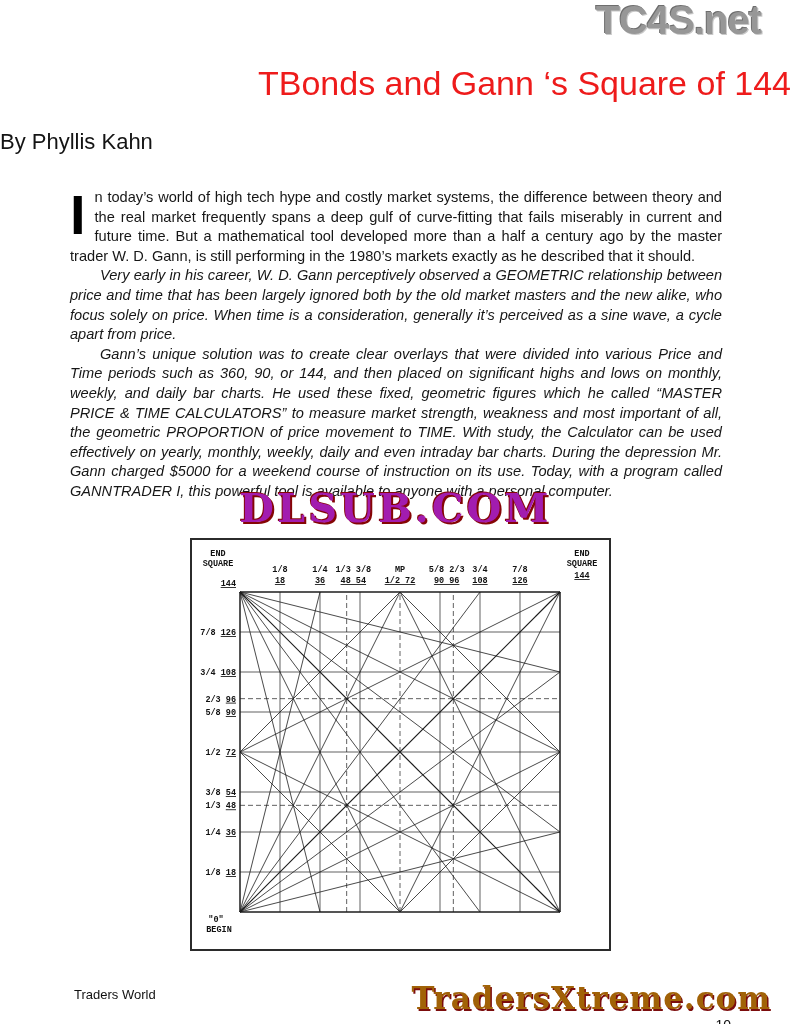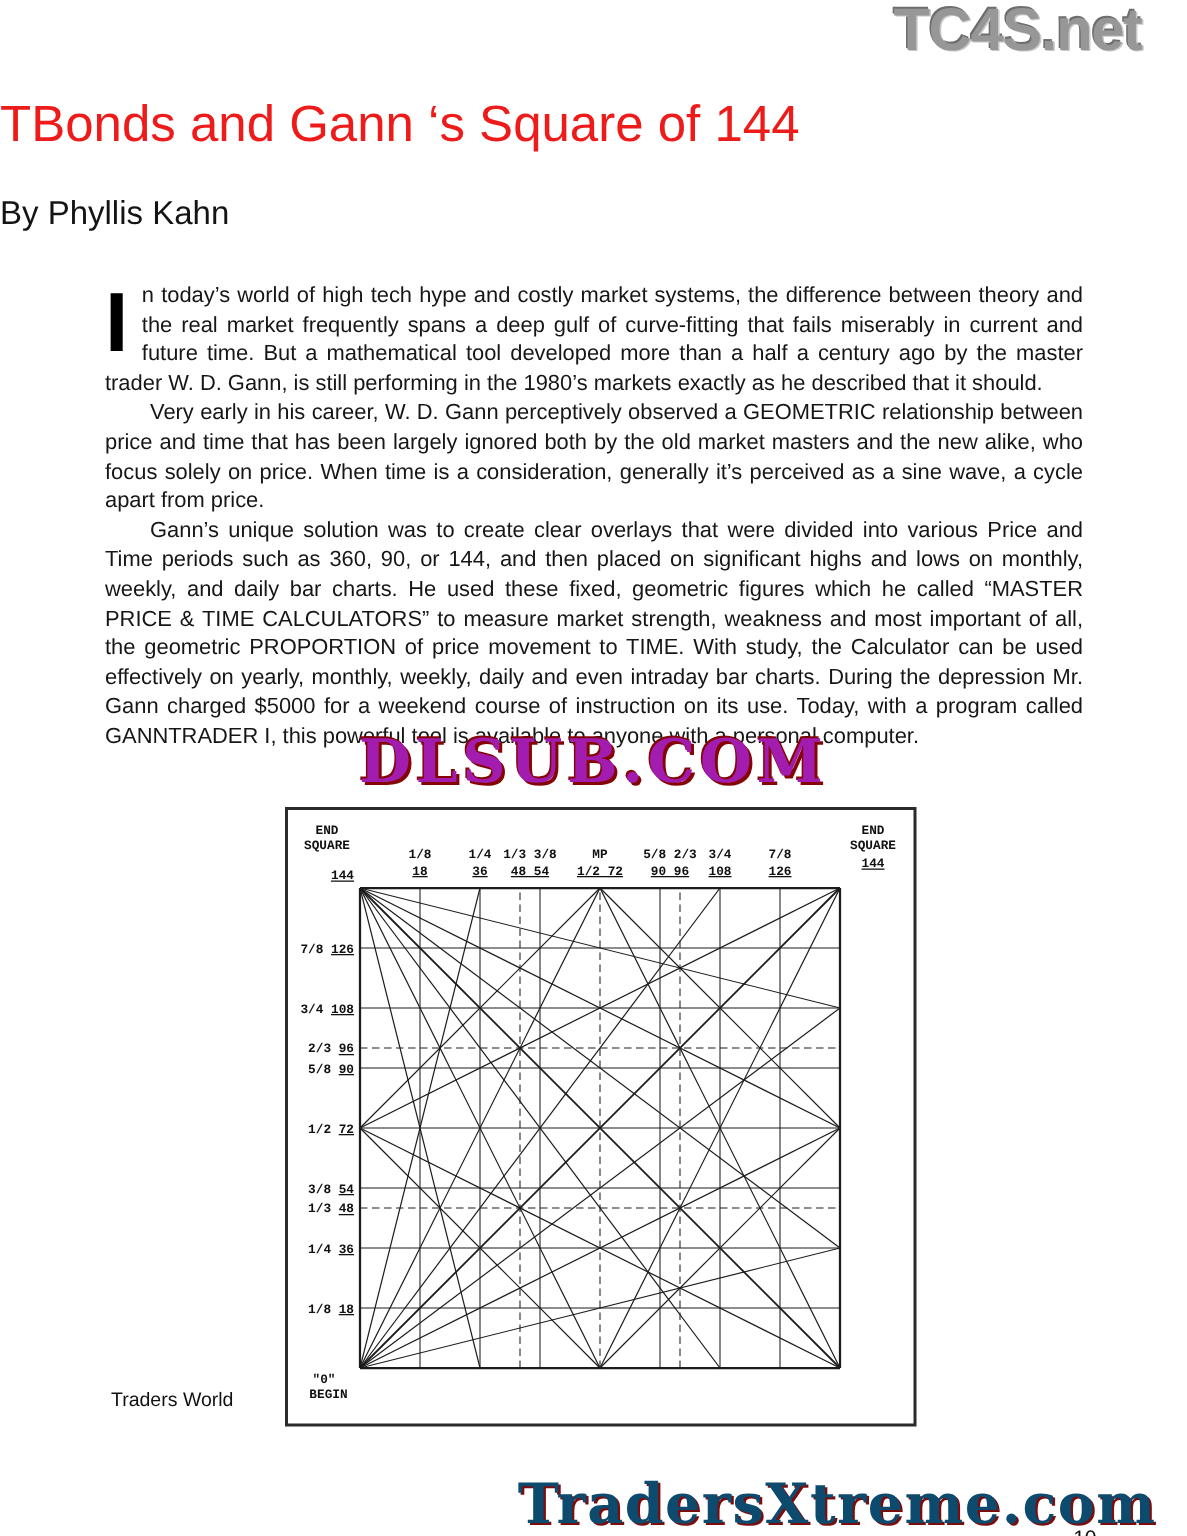--- a/index.html
+++ b/index.html
@@ -5,49 +5,49 @@
   * { margin:0; padding:0; box-sizing:border-box; }
   html,body { background:#ffffff; }
   body { width:791px; height:1024px; font-family:"Liberation Sans", sans-serif; }
   .page { position:relative; width:791px; height:1024px; background:#ffffff; overflow:hidden;border-radius:19px; }
 
   .tc4s { position:absolute; top:-2px; right:30px; font-size:40px; font-weight:bold;
           color:#979797; letter-spacing:-1px;
           text-shadow:1px 1px 0 #c9c9c9, -1px -1px 0 #6e6e6e; }
   .red-edge { position:absolute; top:2px; right:0; width:9px; height:36px; background:#df222; }
 
-  .title { position:absolute; top:64px; left:0; width:100%; text-align:left;
+  .title { position:absolute; top:64px; left:0; width:100%; text-align:right;
            color:#ee1b1b; font-size:34px; font-weight:normal; }
   .byline { position:absolute; top:129px; left:0; width:100%; 
             color:#141414; font-size:22px; }
 
   .article { position:absolute; top:188px; left:70px; width:652px;
              font-size:14.6px; line-height:19.6px; text-align:justify; color:#161616; }
   .dropcap { float:left; font-size:56px; line-height:48px; font-weight:bold;
              padding:3px 9px 0 0; color:#000; }
-  .article p.ind { text-indent:30px; }
+  .article p.ind { text-indent:30px;font-style:italic; }
 
   .dlsub { position:absolute; top:484px; left:50%; transform:translateX(-50%);
            font-family:"DejaVu Serif", serif; font-weight:bold; font-size:40px;
            letter-spacing:3px; color:#a21caf; white-space:nowrap;
            text-shadow:2px 2px 0 #850505, -1px -1px 0 #850505; }
 
   .figure { position:absolute; left:190px; top:538px; width:421px; height:413px;
             border:2px solid #2b2b2b; background:#ffffff; }
   .figure svg { display:block; }
   .glabel { font:bold 8.5px "Liberation Mono", monospace; fill:#111; }
   .und { text-decoration:underline; }
 
   .caption { position:absolute; top:956px; left:190px; width:421px; text-align:center;
              font-size:10.5px; color:#222; }
 
-  .footer-left { position:absolute; left:74px; top:925px; font-size:13px; color:#111; }
+  .footer-left { position:absolute; left:74px; top:987px; font-size:13px; color:#111; }
   .pageno { position:absolute; right:60px; top:970px; font-size:14px; color:#111;margin-top:47px; }
   .txtreme { position:absolute; right:20px; top:980px; font-family:"DejaVu Serif", serif;
-             font-weight:bold; font-size:37px; color:#0c4a6e; letter-spacing:1px;
+             font-weight:bold; font-size:31px; color:#a16207; letter-spacing:1px;
              text-shadow:1.5px 1.5px 0 #7c0d0d; white-space:nowrap; }
 </style>
 </head>
 <body>
 
 <div class="page">
 
   <div class="tc4s">TC4S.net</div>
   <div class="red-edge"></div>
 

